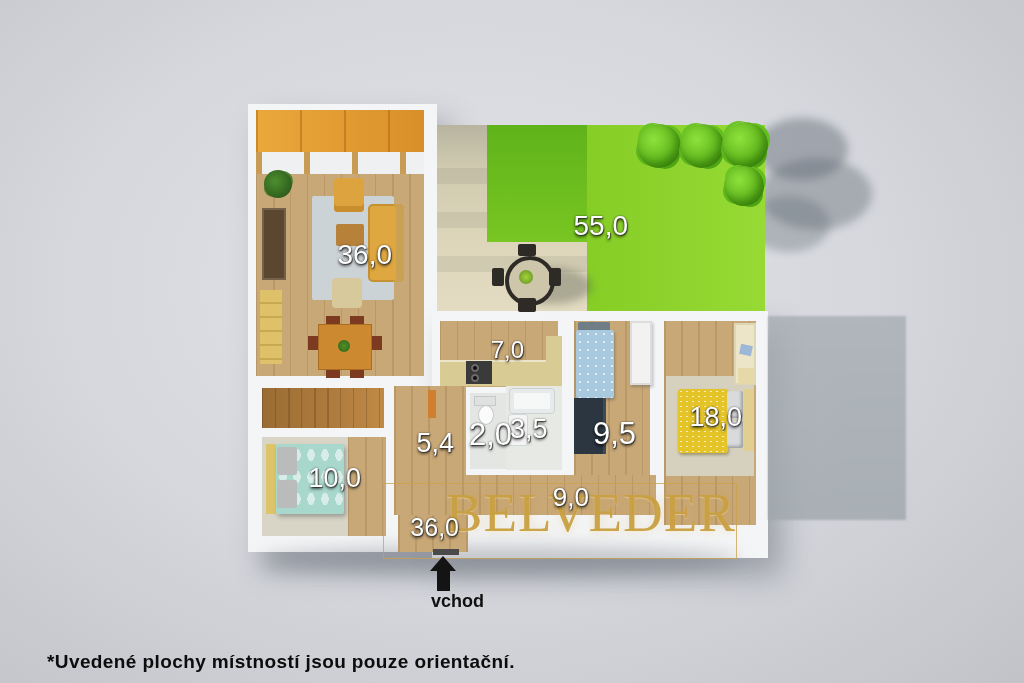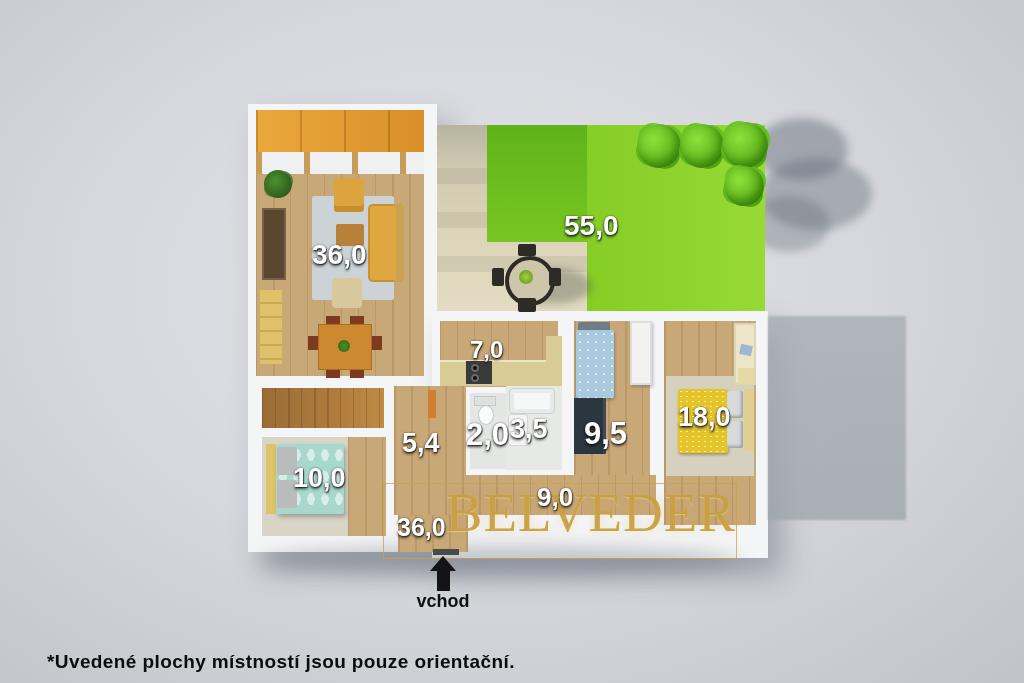--- a/index.html
+++ b/index.html
@@ -3,37 +3,37 @@
 <meta charset="utf-8">
 <style>
   html,body{margin:0;padding:0;}
   body{font-family:"Liberation Sans",sans-serif;}
   .stage{position:relative;width:1024px;height:683px;overflow:hidden;
          background:radial-gradient(ellipse at 46% 42%, #e2e3e7 0%, #d6d8dd 50%, #c1c3c9 100%);}
   .abs{position:absolute;}
   .base{position:absolute;background:#f4f5f6;box-shadow:14px 18px 28px rgba(95,100,112,.45);}
   .floor-wood{background-color:#c9a877;
       background-image:repeating-linear-gradient(90deg, rgba(105,70,30,.16) 0 1.5px, rgba(255,255,255,0) 1.5px 17px);}
-  .lbl{position:absolute;z-index:40;color:#ffffff;font-weight:700;text-align:left;
+  .lbl{position:absolute;z-index:40;color:#ffffff;font-weight:400;text-align:right;
        font-family:"Liberation Sans",sans-serif;
        text-shadow:0 2px 3px rgba(0,0,0,.7), 0 0 2px rgba(0,0,0,.55), 1px 1px 0 rgba(70,70,70,.6);}
   .tree{position:absolute;z-index:6;border-radius:50%;
         background:radial-gradient(circle at 38% 35%, #8fe23c, #54ab14 72%);
         box-shadow:inset -4px -5px 8px rgba(30,90,5,.5),
                    -8px 5px 0 -7px #5cb71c, 8px -5px 0 -6px #63c01f,
                    6px 8px 0 -7px #4da513, -6px -8px 0 -7px #6ac524;}
   .tshadow{position:absolute;z-index:1;border-radius:50%;filter:blur(4px);}
   .wm{position:absolute;left:383px;top:483px;width:352px;height:74px;z-index:30;
       border:1px solid rgba(200,163,74,.8);text-align:right;opacity:.95;}
   .wm-brand{font-family:"Liberation Serif",serif;font-size:55px;line-height:56px;margin-top:1px;
       color:#c9a041;text-shadow:0 1px 1px rgba(255,242,205,.4), 0 0 12px rgba(190,150,60,.3);
       letter-spacing:1px;font-weight:400;}
   .wm-tag{font-family:"Liberation Serif",serif;font-size:16px;color:#cfae58;letter-spacing:21px;
       transform:translateX(11px);margin-top:-2px;opacity:.8;}
-  .vchod{position:absolute;left:402px;top:591px;width:82px;text-align:center;z-index:45;
+  .vchod{position:absolute;left:402px;top:591px;width:82px;text-align:right;z-index:45;
       font-size:18px;font-weight:700;color:#101010;}
   .footnote{position:absolute;left:47px;top:643px;z-index:45;font-size:19px;font-weight:700;
       color:#0c0c0c;letter-spacing:.4px;margin-top:8px;}
 </style>
 </head>
 <body>
 
 <div class="stage">
 
   <div class="tshadow" style="left:756px;top:118px;width:92px;height:62px;background:rgba(95,105,115,.45);"></div>

